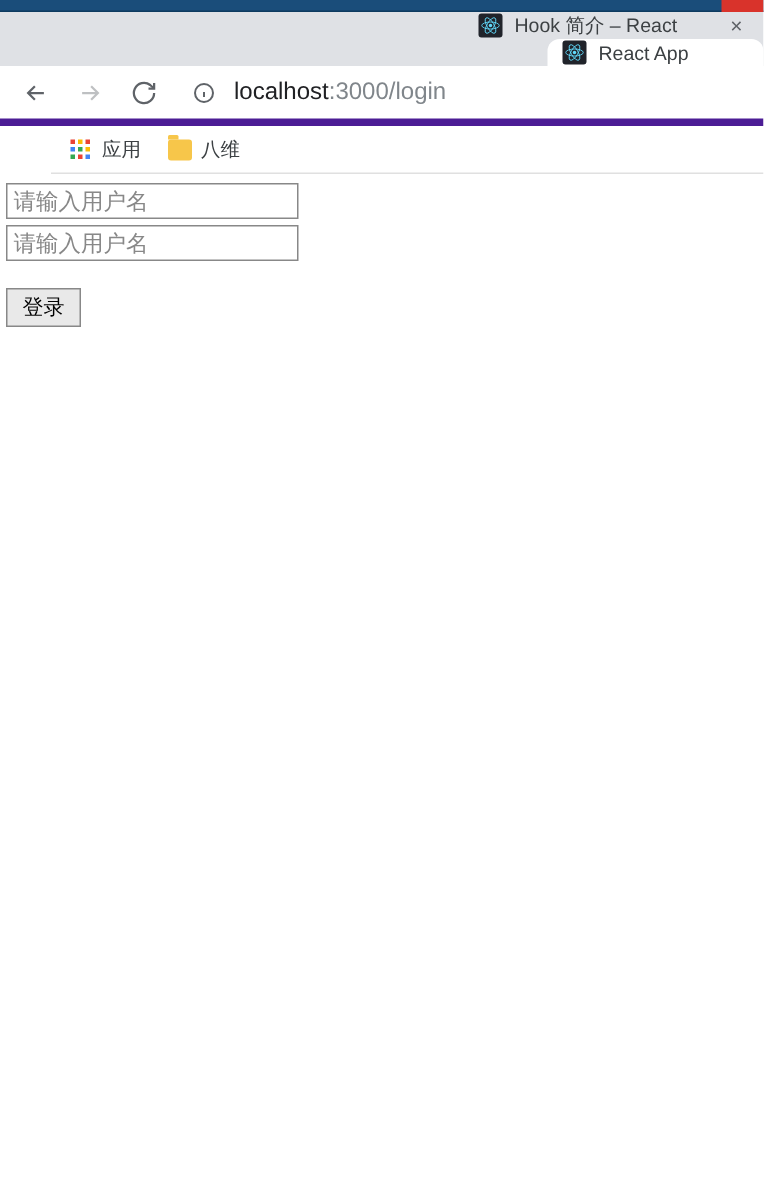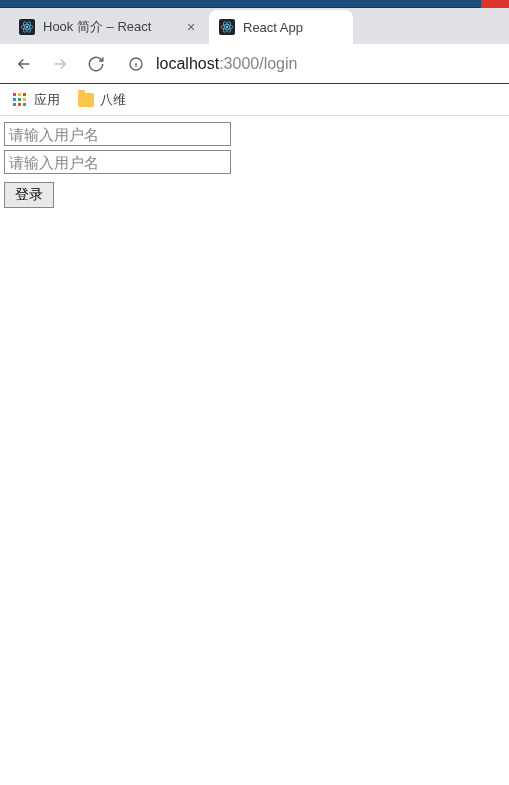--- a/index.html
+++ b/index.html
@@ -23,21 +23,22 @@
       top: 0;
       width: 28px;
       height: 8px;
       background: #d9332b;
     }
     .tab-strip {
       height: 36px;
       background: #dfe1e5;
       display: flex;
       align-items: flex-end;
-      padding-left: 9px;
+      padding-left: 20px;
+      flex-direction: column;
     }
     .tab {
       height: 34px;
       display: flex;
       align-items: center;
       padding: 0 10px;
       gap: 8px;
       font-size: 13px;
       color: #3c4043;
       border-top-left-radius: 8px;
@@ -79,21 +80,21 @@
       position: relative;
     }
     .react-icon svg { width: 14px; height: 14px; }
     .toolbar {
       height: 40px;
       background: #fff;
       display: flex;
       align-items: center;
       padding: 0 8px;
       gap: 4px;
-      border-bottom: 1px solid #4c1d95;
+      border-bottom: 5px solid #4c1d95;
     }
     .nav-btn {
       width: 32px;
       height: 32px;
       display: flex;
       align-items: center;
       justify-content: center;
       color: #5f6368;
       cursor: pointer;
       border-radius: 50%;
@@ -119,20 +120,21 @@
     .url-host { color: #202124; }
     .url-path { color: #80868b; }
     .bookmarks {
       height: 32px;
       background: #fff;
       display: flex;
       align-items: center;
       padding: 0 12px;
       gap: 18px;
       border-bottom: 1px solid #e0e0e0;
+      margin-left: 34px;
     }
     .bm {
       display: flex;
       align-items: center;
       gap: 6px;
       font-size: 13px;
       color: #3c4043;
       cursor: pointer;
     }
     .bm-icon {
@@ -182,42 +184,42 @@
       height: 3px;
       background: #f7c64a;
       border-radius: 1px 1px 0 0;
     }
     .page {
       padding: 6px 4px;
       background: #fff;
     }
     .page input[type="text"] {
       display: block;
-      width: 227px;
+      width: 195px;
       height: 24px;
       border: 1px solid #888;
       padding: 2px 4px;
       font-size: 15px;
       font-family: "Microsoft YaHei", sans-serif;
       margin-bottom: 4px;
       background: #fff;
       color: #000;
     }
     .page input[type="text"]::placeholder {
       color: #888;
     }
     .login-btn {
       display: inline-block;
       border: 1px solid #888;
       background: #e9e9e9;
       padding: 3px 10px;
       font-size: 14px;
       font-family: "Microsoft YaHei", sans-serif;
       cursor: pointer;
-      margin-top: 4px;
+      margin-top: 14px;
     }
   </style>
 </head>
 <body>
 
 <div class="window-top">
   <div class="window-close"></div>
 </div>
 
 <div class="tab-strip">

